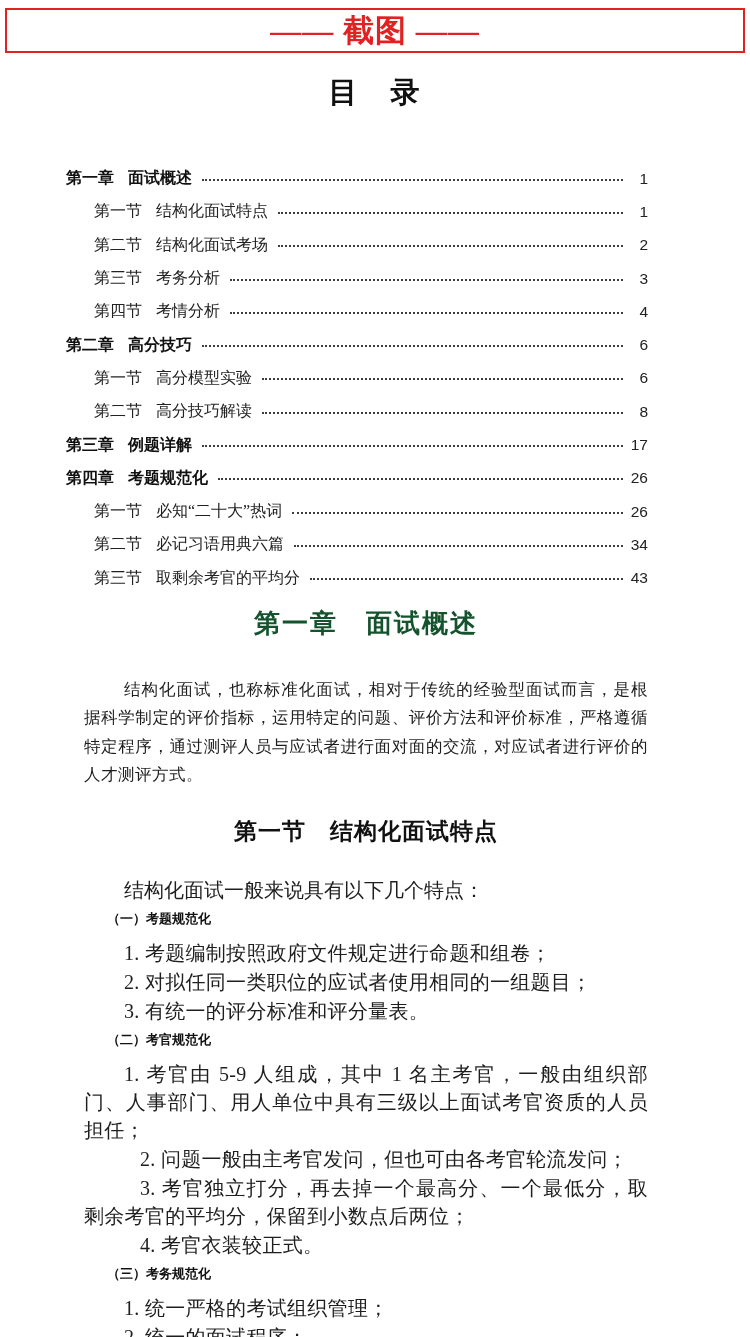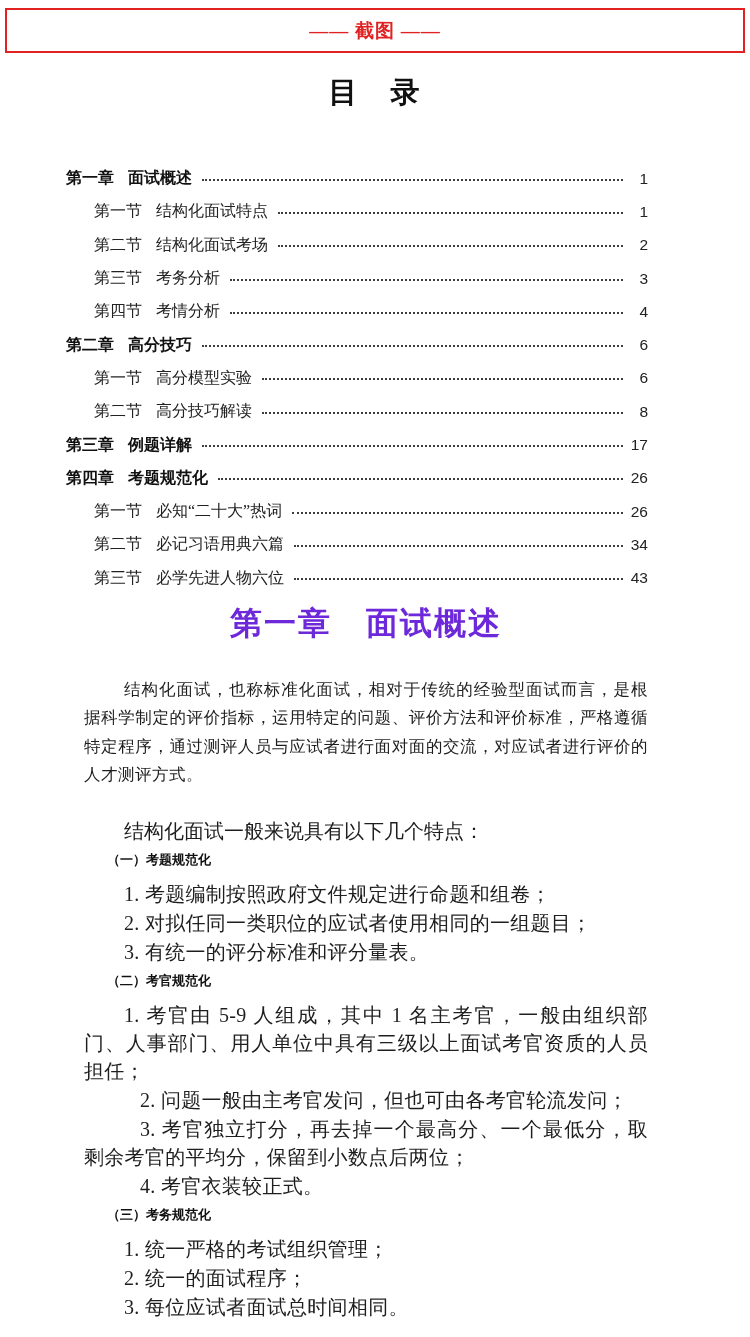--- a/index.html
+++ b/index.html
@@ -20,21 +20,21 @@
     height: 45px;
     border: 2px solid #e02222;
     display: flex;
     align-items: center;
     justify-content: center;
   }
   .banner-text {
     color: #e02222;
     font-family: "Liberation Serif", "DejaVu Serif", serif;
     font-weight: bold;
-    font-size: 19px;
+    font-size: 31px;
     letter-spacing: 1px;
   }
 
   
   .toc-title {
     margin-top: 22px;
     text-align: center;
     font-family: Liberation Serif, serif;
     font-weight: bold;
     font-size: 29px;
@@ -88,24 +88,24 @@
   }
 
   
   .main { padding: 0 102px 0 84px; }
 
   .chapter-title {
     margin-top: 8px;
     text-align: center;
     font-family: "Liberation Sans", "DejaVu Sans", sans-serif;
     font-weight: bold;
-    font-size: 32px;
+    font-size: 26px;
     line-height: 40px;
     letter-spacing: 2px;
-    color: #6d28d9;
+    color: #14532d;
   }
   .intro {
     margin-top: 33px;
     font-size: 16.5px;
     line-height: 28.5px;
     text-indent: 40px;
     text-align: justify;
     letter-spacing: 0.5px;
   }
   .section-title {
@@ -222,33 +222,34 @@
       <span class="toc-page">26</span>
     </div>
     <div class="toc-row section">
       <span class="toc-label">第二节</span>
       <span class="toc-text">必记习语用典六篇</span>
       <span class="leader"></span>
       <span class="toc-page">34</span>
     </div>
     <div class="toc-row section">
       <span class="toc-label">第三节</span>
-      <span class="toc-text">必学先进人物六位</span>
+      <span class="toc-text">取剩余考官的平均分</span>
       <span class="leader"></span>
       <span class="toc-page">43</span>
     </div>
 
   </div>
 
   <div class="main">
 
     <div class="chapter-title">第一章　面试概述</div>
 
     <p class="intro">结构化面试，也称标准化面试，相对于传统的经验型面试而言，是根据科学制定的评价指标，运用特定的问题、评价方法和评价标准，严格遵循特定程序，通过测评人员与应试者进行面对面的交流，对应试者进行评价的人才测评方式。</p>
 
+    <div class="section-title">第一节　结构化面试特点</div>
 
     <p class="lead">结构化面试一般来说具有以下几个特点：</p>
 
     <div class="block-heading">（一）考题规范化</div>
     <p class="li">1. 考题编制按照政府文件规定进行命题和组卷；</p>
     <p class="li">2. 对拟任同一类职位的应试者使用相同的一组题目；</p>
     <p class="li">3. 有统一的评分标准和评分量表。</p>
 
     <div class="block-heading">（二）考官规范化</div>
     <p class="li">1. 考官由 5-9 人组成，其中 1 名主考官，一般由组织部门、人事部门、用人单位中具有三级以上面试考官资质的人员担任；</p>

